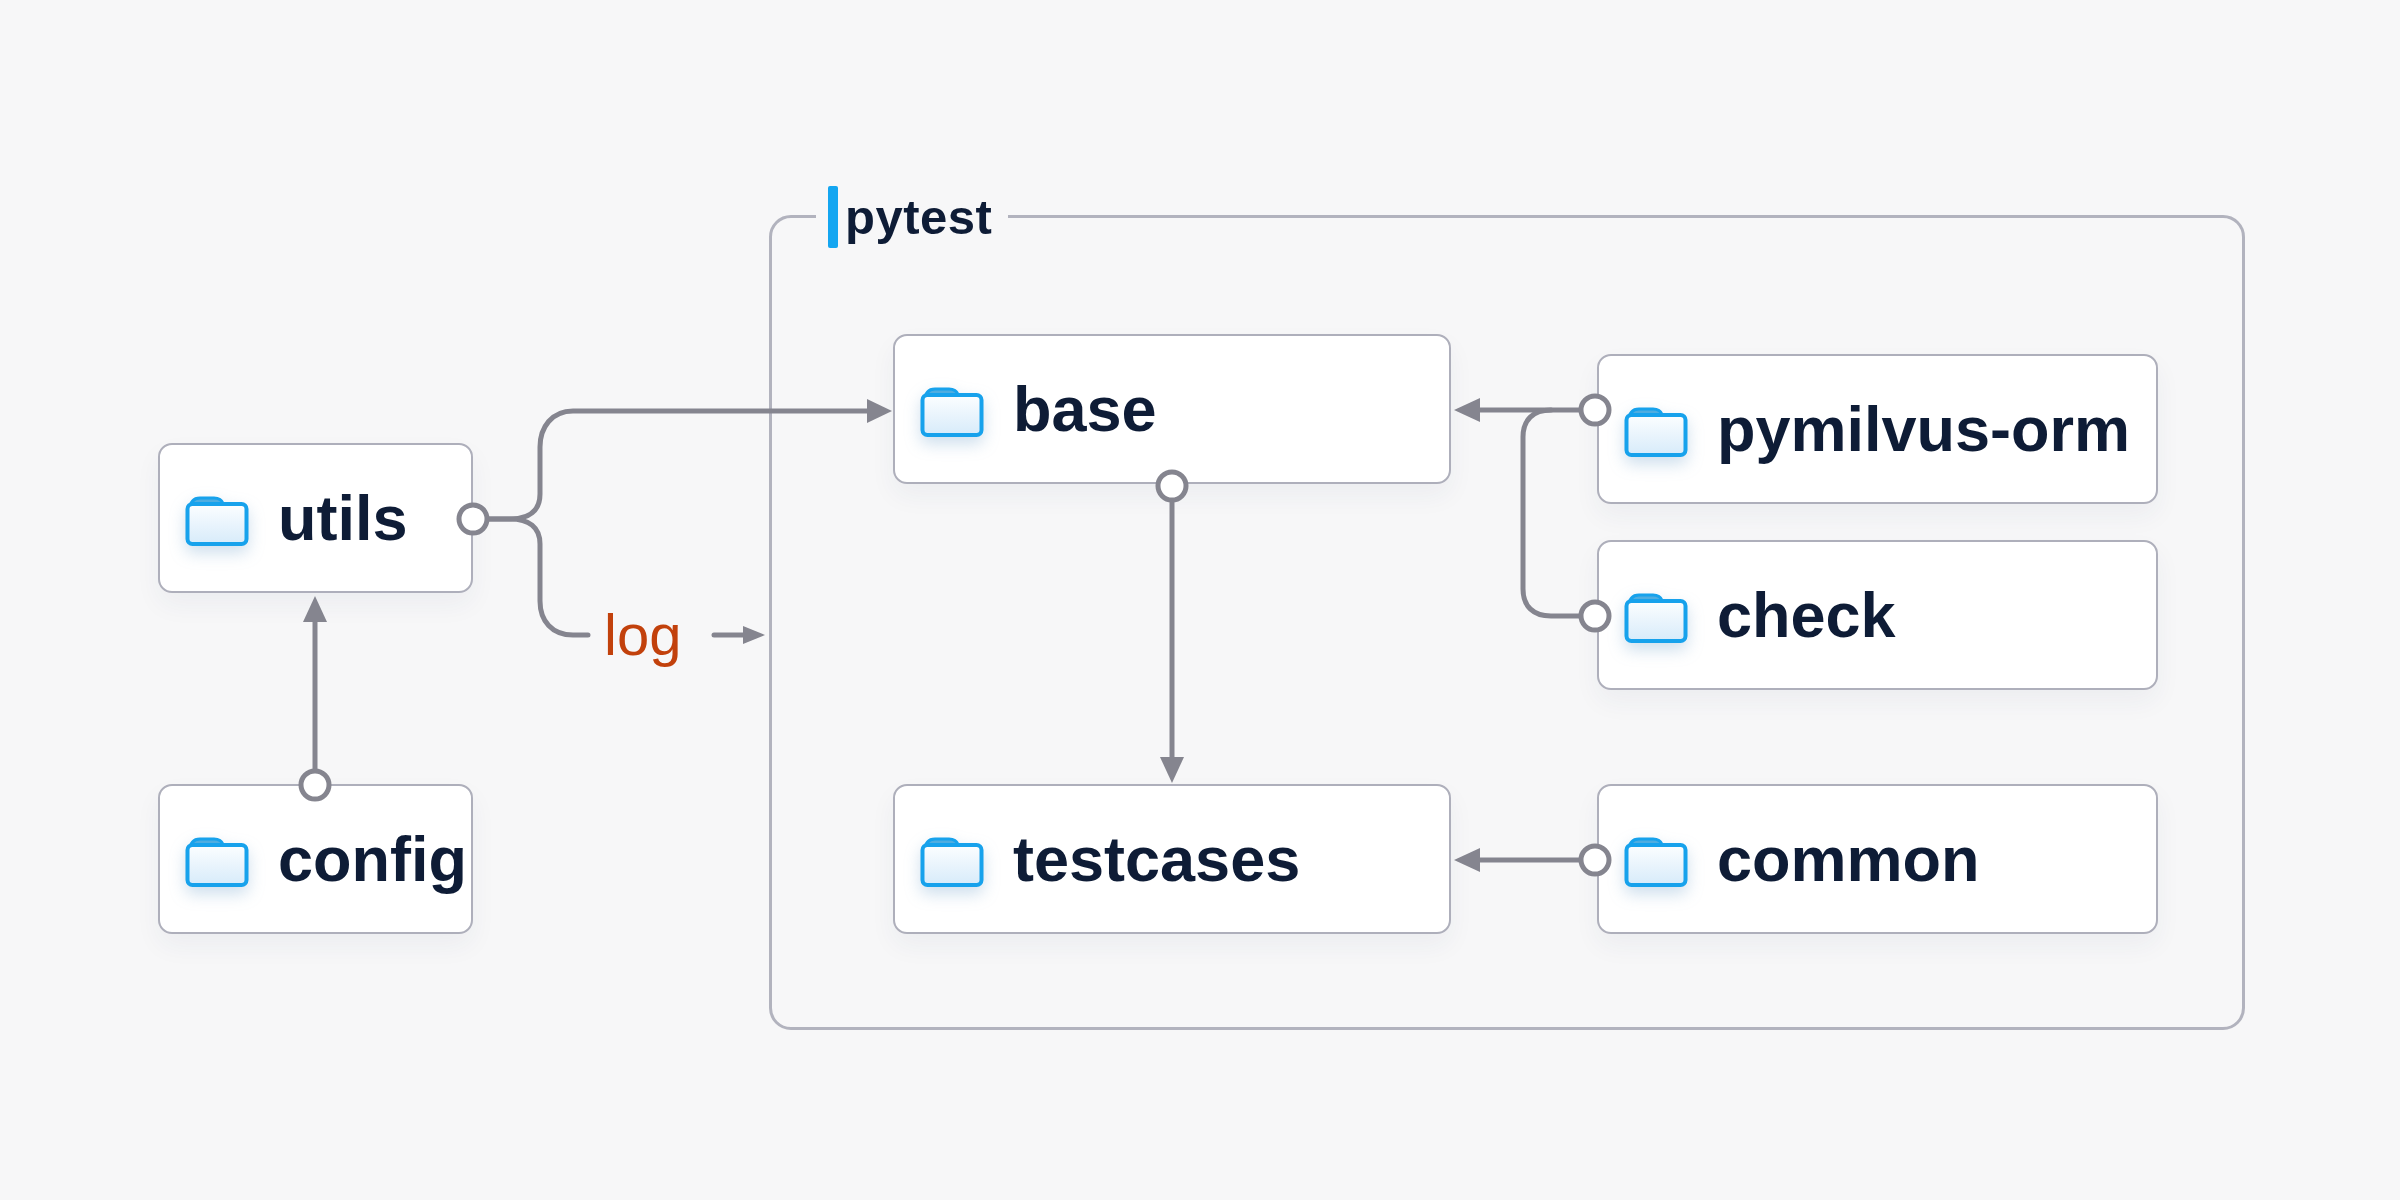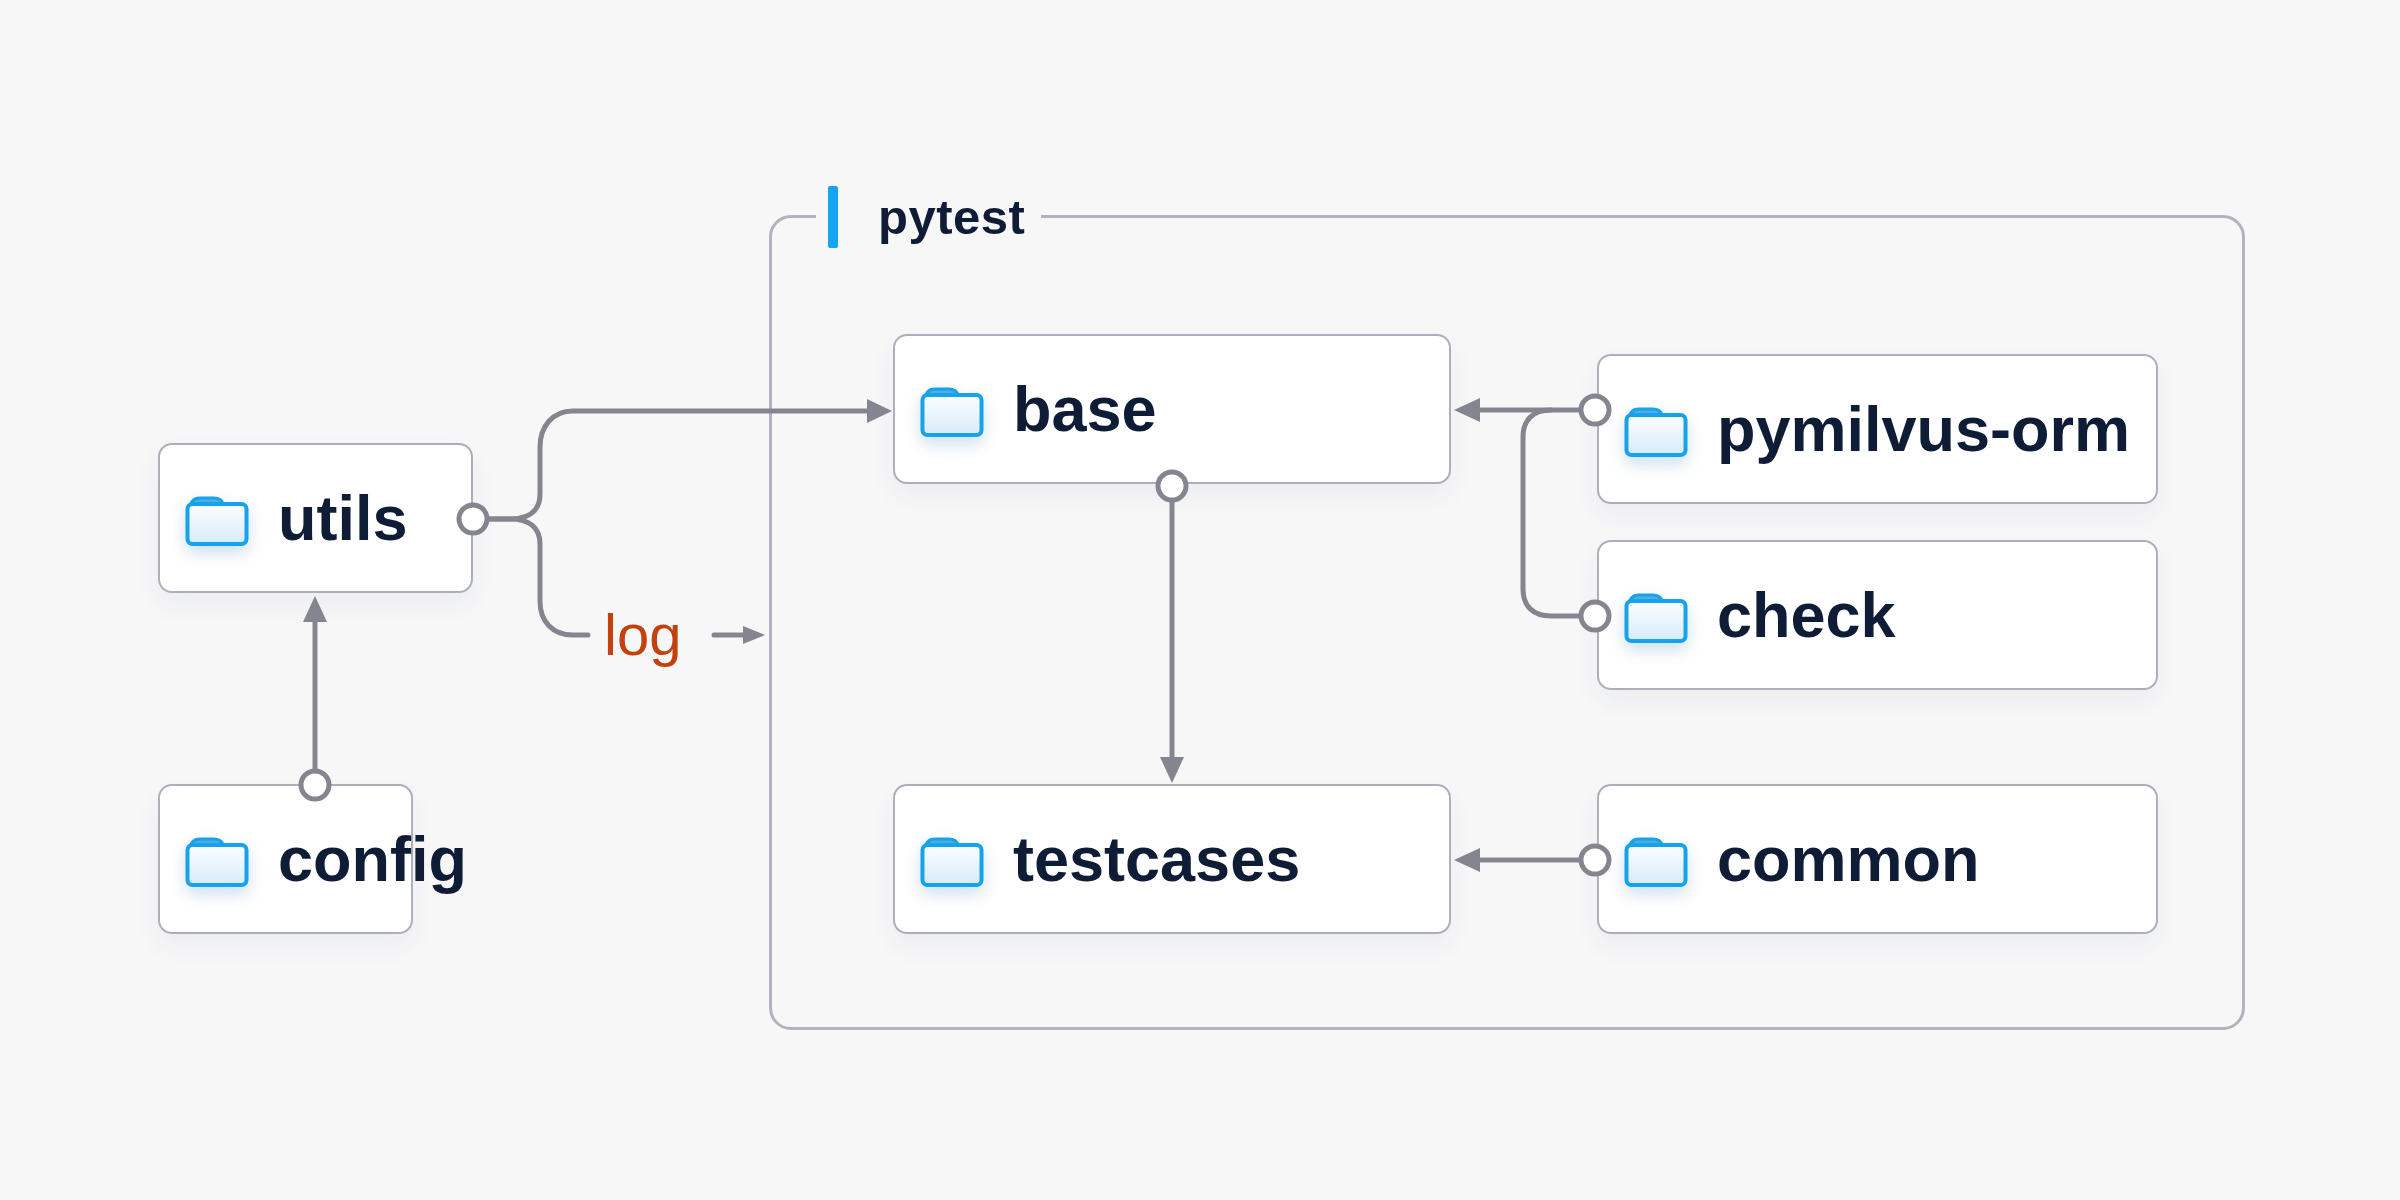--- a/index.html
+++ b/index.html
@@ -7,36 +7,36 @@
     position:relative;width:2400px;height:1200px;background:#f7f7f8;
     font-family:"Liberation Sans","DejaVu Sans",sans-serif;overflow:hidden;
   }
   
   .group-box{
     position:absolute;left:769px;top:215px;width:1476px;height:815px;
     border:3px solid #b2b3be;border-radius:22px;box-sizing:border-box;
   }
   .group-label{
     position:absolute;left:816px;top:184px;height:66px;z-index:5;
-    display:flex;align-items:center;gap:40px;background:#f7f7f8;
+    display:flex;align-items:center;gap:7px;background:#f7f7f8;
     padding:0 16px 0 12px;
   }
   .group-label .bar{width:10px;height:62px;background:#14a6f1;border-radius:2px;}
   .group-label .txt{font-size:49px;font-weight:700;color:#0e1c36;letter-spacing:.5px;line-height:1;}
   
   .node{
     position:absolute;height:150px;background:#ffffff;
     border:2.5px solid #aeafbb;border-radius:14px;box-sizing:border-box;
     display:flex;align-items:center;padding-left:24px;gap:28px;z-index:2;
     box-shadow:0 12px 26px rgba(40,50,90,.05);
   }
   .node .lbl{font-size:63px;font-weight:600;color:#0e1c36;white-space:nowrap;line-height:1;}
   .folder{width:66px;height:58px;flex:0 0 auto;filter:drop-shadow(0 7px 8px rgba(80,140,190,.28));}
   #n-utils    {left:158px; top:443px; width:315px;}
-  #n-config   {left:158px; top:784px; width:255px;}
+  #n-config   {left:158px; top:784px; width:315px;}
   #n-base     {left:893px; top:334px; width:558px;}
   #n-testcases{left:893px; top:784px; width:558px;}
   #n-pymilvus {left:1597px;top:333px; width:561px;margin-top:21px;}
   #n-check    {left:1597px;top:540px; width:561px;}
   #n-common   {left:1597px;top:784px; width:561px;}
   
   .wires{position:absolute;left:0;top:0;z-index:3;pointer-events:none;}
   .wire{fill:none;stroke:#85858f;stroke-width:5;stroke-linecap:round;}
   .head{fill:#85858f;stroke:none;}
   .dot{fill:#ffffff;stroke:#85858f;stroke-width:5;}

